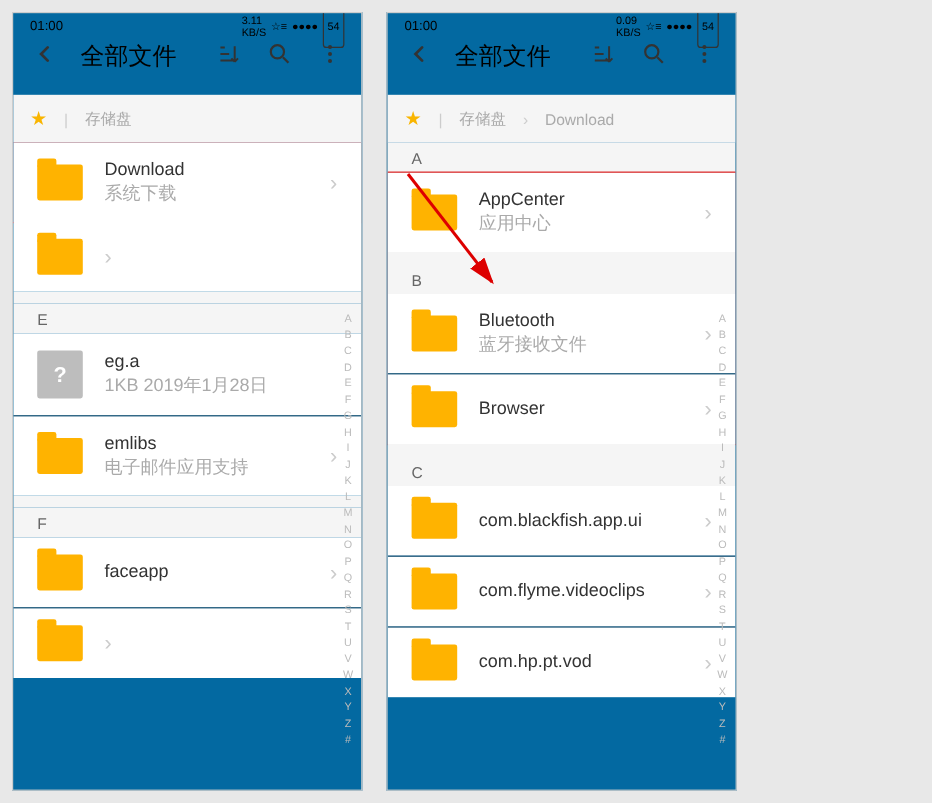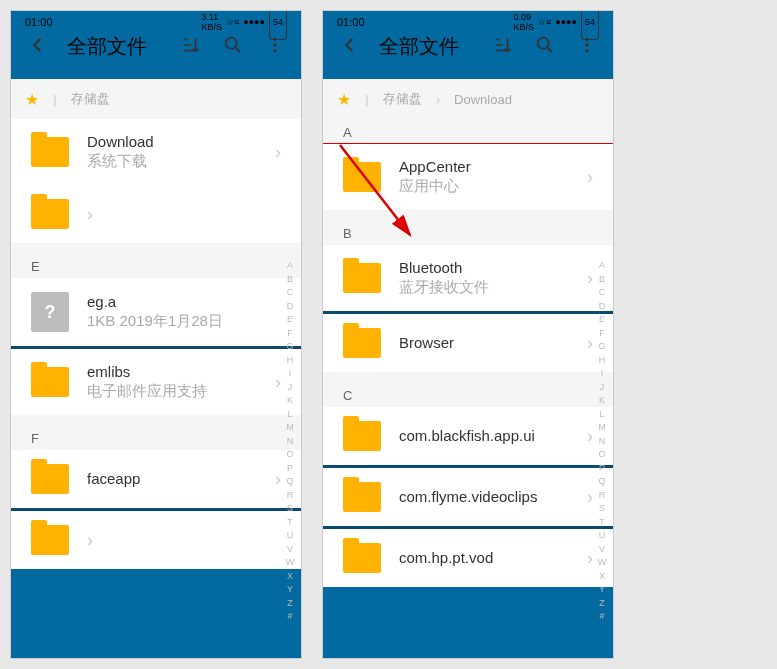--- a/index.html
+++ b/index.html
@@ -10,21 +10,21 @@
     .batt{border:1px solid #333;border-radius:3px;padding:12px 3px;font-size:9px}
     .header{height:46px;display:flex;align-items:flex-start;padding:0 14px;gap:18px}
     .title{font-size:20px;flex:1}
     .hicon{width:24px;height:24px;display:flex;align-items:center;justify-content:center}
     .crumbs{height:40px;background:#f5f5f5;display:flex;align-items:center;padding:0 14px;gap:14px;color:#aaa;font-size:13px}
     .star{color:#f9b500;font-size:16px}
     .sep{color:#ccc}
     .content{height:calc(100% - 108px);overflow:hidden;position:relative}
     .section-hdr{padding:6px 20px 4px;font-size:13px;color:#666;background:#f5f5f5}
     .item{display:flex;align-items:center;padding:14px 20px;gap:18px;position:relative;background:#fff}
-    .item+.item{border-top:3px solid #0c4a6e}
+    .item+.item{border-top:1px solid #0c4a6e}
     .folder{width:38px;height:30px;background:#ffb300;border-radius:2px;position:relative;flex-shrink:0}
     .folder::before{content:'';position:absolute;top:-5px;left:0;width:16px;height:7px;background:#ffb300;border-radius:2px 2px 0 0}
     .fileicon{width:38px;height:40px;background:#bdbdbd;border-radius:2px;display:flex;align-items:center;justify-content:center;color:#fff;font-size:18px;font-weight:bold;flex-shrink:0}
     .info{flex:1;min-width:0}
     .name{font-size:15px;color:#333;margin-bottom:2px}
     .sub{font-size:15px;color:#aaa}
     .chev{color:#ccc;font-size:18px}
     .idx{position:absolute;right:4px;top:140px;width:14px;text-align:center;font-size:9px;color:#bbb;line-height:1.5;letter-spacing:0}
     .hl{border:1.5px solid #d00;margin:-1px}
     .gap{height:10px;background:#f5f5f5}

